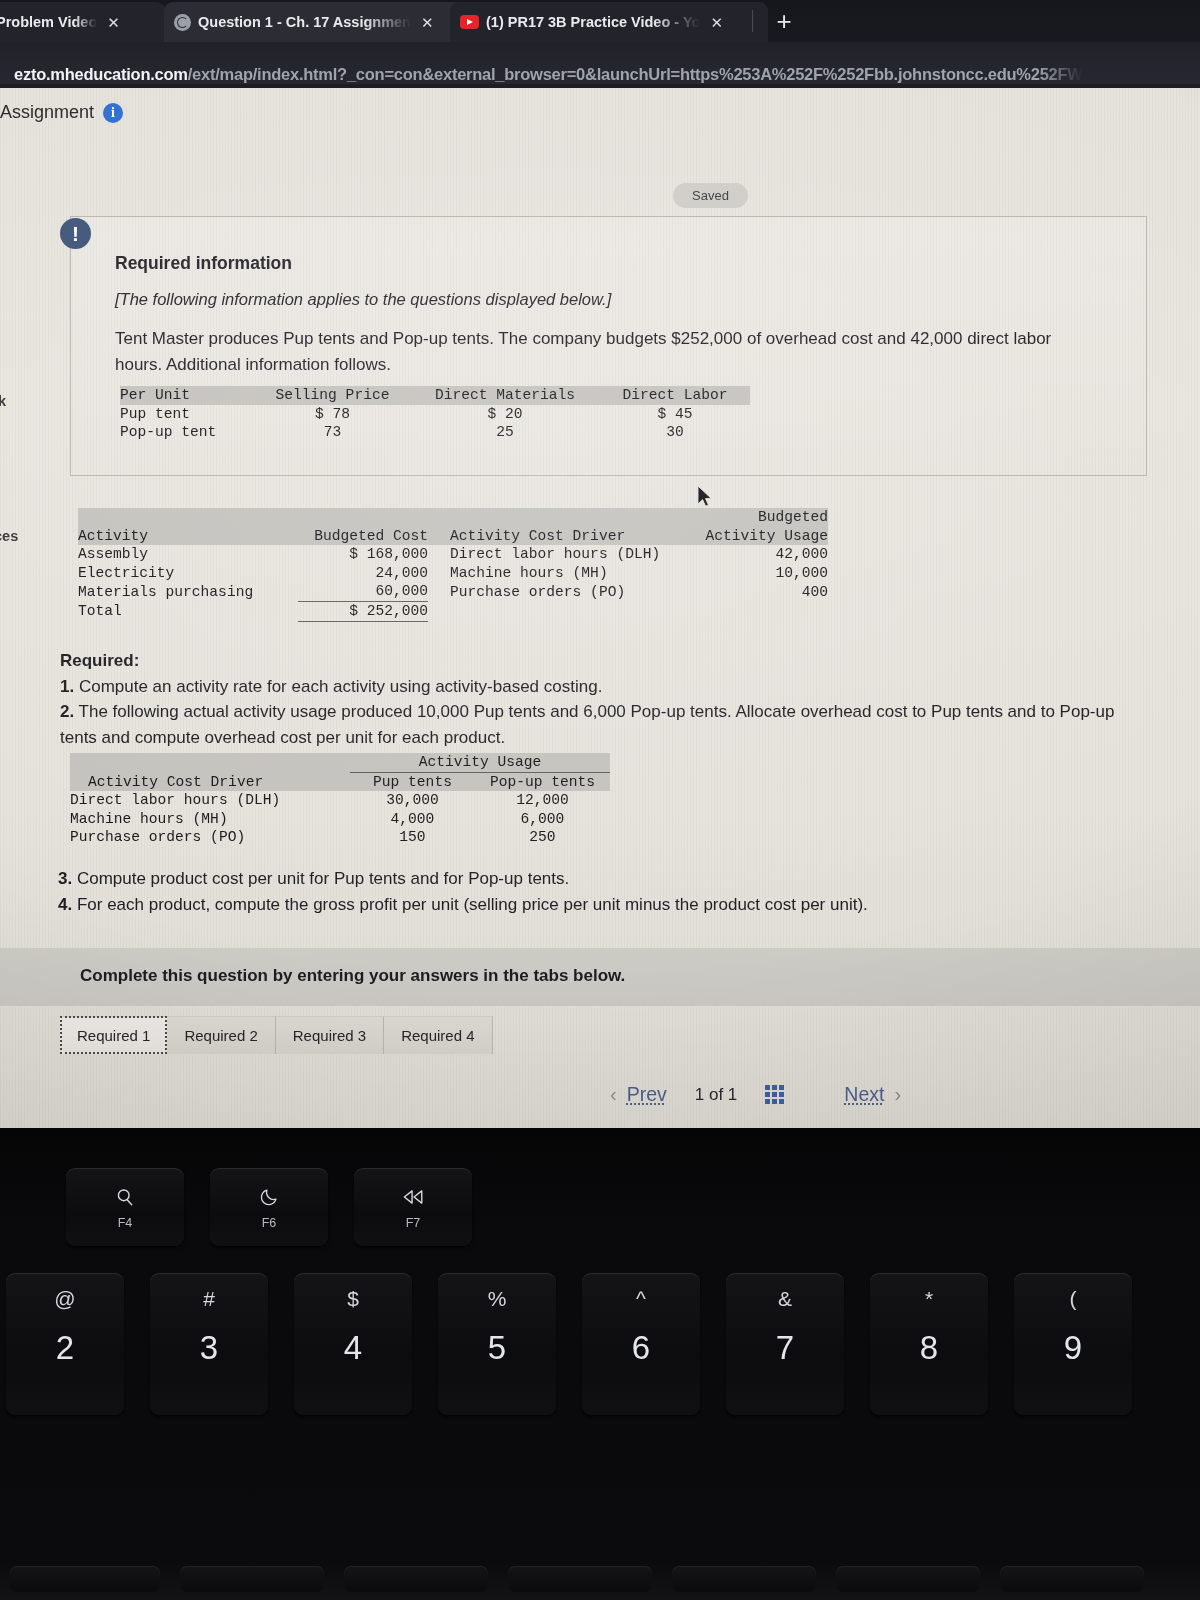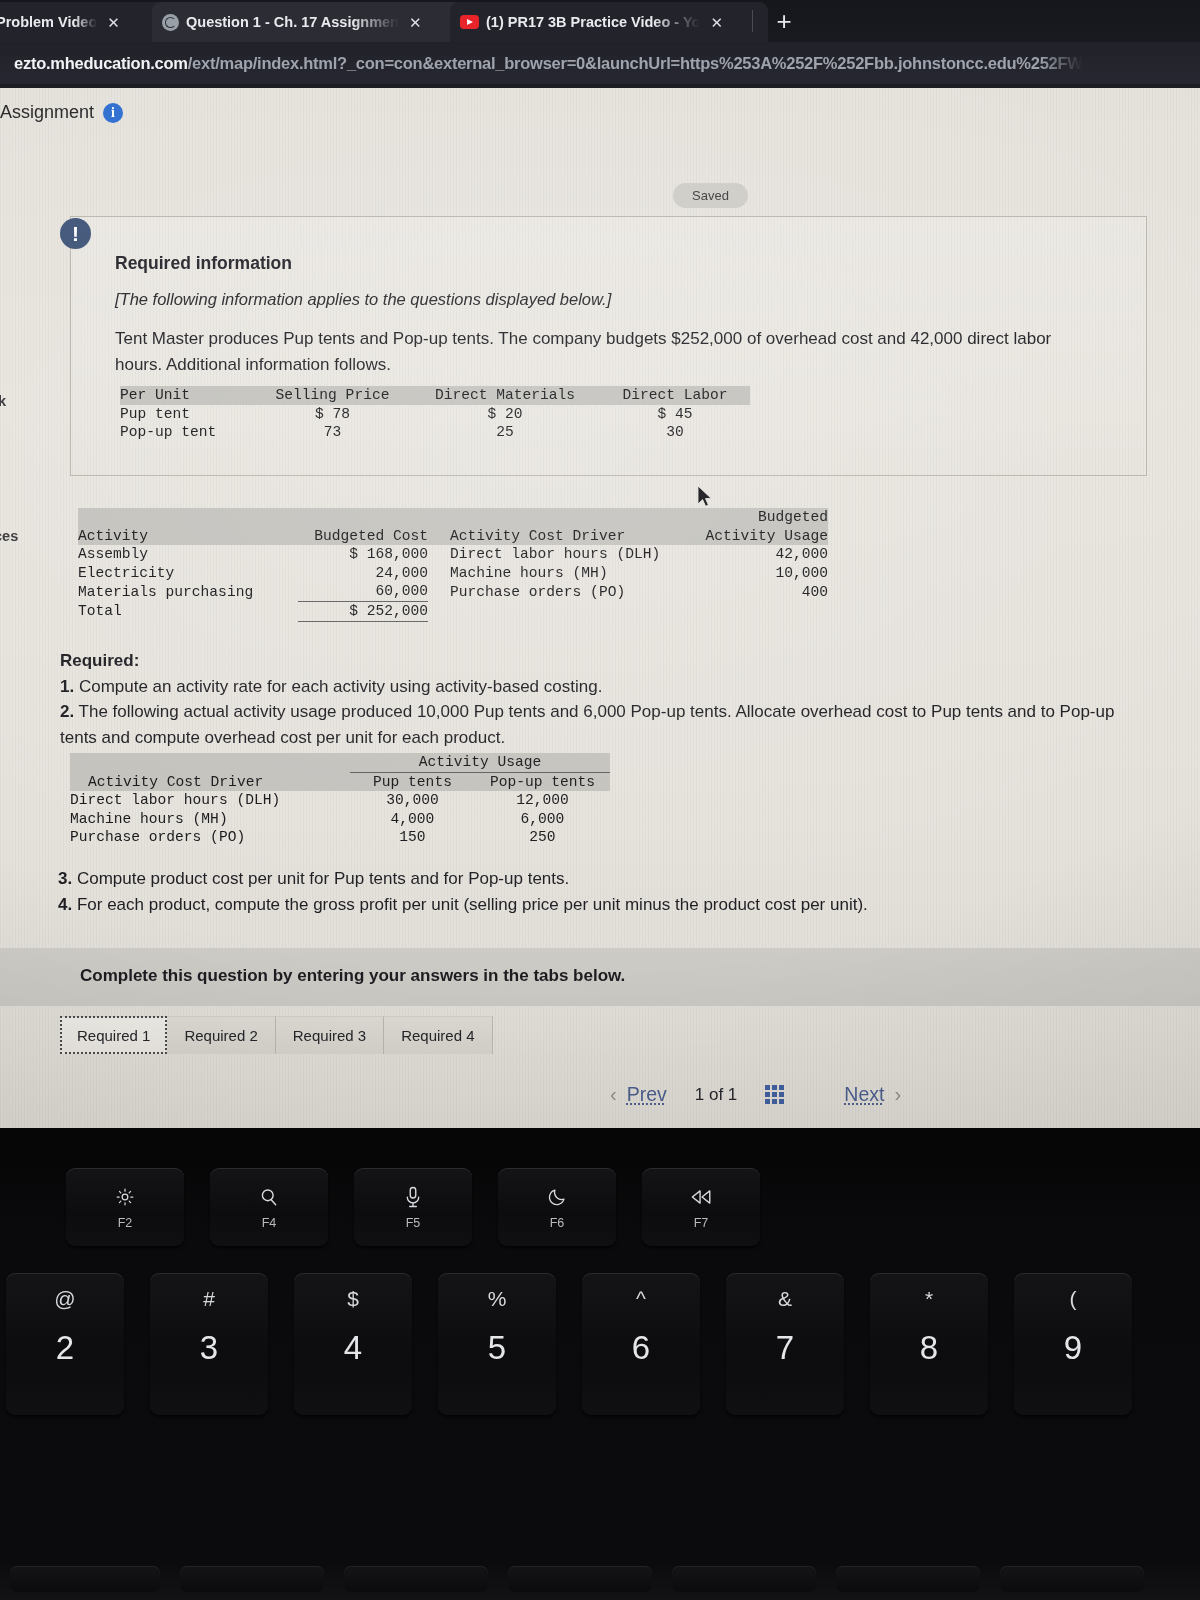--- a/index.html
+++ b/index.html
@@ -46,21 +46,21 @@
     border-left:6px solid #fff;border-top:3.5px solid transparent;border-bottom:3.5px solid transparent;
   }
   .newtab{
     position:absolute;left:770px;top:8px;width:28px;height:28px;color:#e4e6ea;
     font-size:26px;line-height:26px;text-align:center;font-weight:300;
   }
   .tabdiv{position:absolute;left:752px;top:10px;width:1px;height:22px;background:#4a4b53;}
 
   .urlbar{
     position:absolute;left:0;top:42px;width:1200px;height:42px;
-    display:flex;align-items:center;
+    display:flex;align-items:flex-end;
     background:linear-gradient(180deg,#212229 0%,#262730 100%);
   }
   .urltext{
     padding-left:14px;font-size:16.5px;letter-spacing:-.25px;white-space:nowrap;
     color:#9ea3ad;font-weight:bold;overflow:hidden;
     -webkit-mask-image:linear-gradient(90deg,#000 96%,rgba(0,0,0,0) 100%);
             mask-image:linear-gradient(90deg,#000 96%,rgba(0,0,0,0) 100%);
   }
   .urltext b{color:#f2f3f6;}
 
@@ -188,21 +188,21 @@
 
   <div class="chrome">
 
     <div class="tabstrip">
 
       <div class="tab inactive" style="left:-14px;width:160px;">
         <span class="tlabel fade" style="max-width:112px;">Problem Video</span>
         <span class="tabx">✕</span>
       </div>
 
-      <div class="tab active" style="left:152px;width:292px;">
+      <div class="tab active" style="left:164px;width:292px;">
         <span class="favi globe"></span>
         <span class="tlabel fade" style="max-width:222px;">Question 1 - Ch. 17 Assignmen</span>
         <span class="tabx">✕</span>
       </div>
 
       <div class="tab inactive" style="left:450px;width:298px;">
         <span class="favi yt"></span>
         <span class="tlabel fade" style="max-width:216px;">(1) PR17 3B Practice Video - Yo</span>
         <span class="tabx">✕</span>
       </div>
@@ -372,52 +372,32 @@
       <polygon points="0,0 0,18 4.6,13.6 7.6,20.2 10.4,18.9 7.5,12.6 13.2,12.4" fill="#101014" stroke="#f0f0f0" stroke-width="0.8"></polygon>
     </svg>
 
     <div class="vignette"></div>
   </div>
 
   <div class="kbd">
 
     <div class="krow" style="top:40px;padding-left:66px;">
 
-      <div class="key fkey">
-        <span class="glyph">
-          <svg width="20" height="20" viewBox="0 0 24 24" fill="none" stroke="#d8dadd" stroke-width="1.5" stroke-linecap="round">
-            <circle cx="12" cy="12" r="3.4"></circle>
-            <path d="M12 2.6v2.4M12 19v2.4M2.6 12h2.4M19 12h2.4M5.3 5.3l1.7 1.7M17 17l1.7 1.7M18.7 5.3L17 7M7 17l-1.7 1.7"></path>
-          </svg>
-        </span>
-        <span class="flabel">F2</span>
-      </div>
 
 
       <div class="key fkey">
         <span class="glyph">
           <svg width="20" height="20" viewBox="0 0 24 24" fill="none" stroke="#d8dadd" stroke-width="1.7" stroke-linecap="round">
             <circle cx="10.5" cy="10" r="6.4"></circle>
               <path d="M14.6 15.4L20 21.4"></path>
           </svg>
         </span>
         <span class="flabel">F4</span>
       </div>
 
-      <div class="key fkey">
-        <span class="glyph">
-          <svg width="18" height="22" viewBox="0 0 18 24" fill="none" stroke="#d8dadd" stroke-width="1.5" stroke-linecap="round">
-            <rect x="6" y="1.6" width="6" height="11.5" rx="3"></rect>
-            <path d="M2.8 12.2a6.2 6.2 0 0 0 12.4 0"></path>
-              <path d="M9 18.4v3.6"></path>
-              <path d="M5.4 22.4h7.2"></path>
-          </svg>
-        </span>
-        <span class="flabel">F5</span>
-      </div>
 
       <div class="key fkey">
         <span class="glyph">
           <svg width="20" height="20" viewBox="0 0 24 24" fill="none" stroke="#d8dadd" stroke-width="1.6" stroke-linejoin="round">
             <path d="M20.3 14.6A8.6 8.6 0 0 1 9.5 3.8a8.8 8.8 0 1 0 10.8 10.8z"></path>
           </svg>
         </span>
         <span class="flabel">F6</span>
       </div>
 

